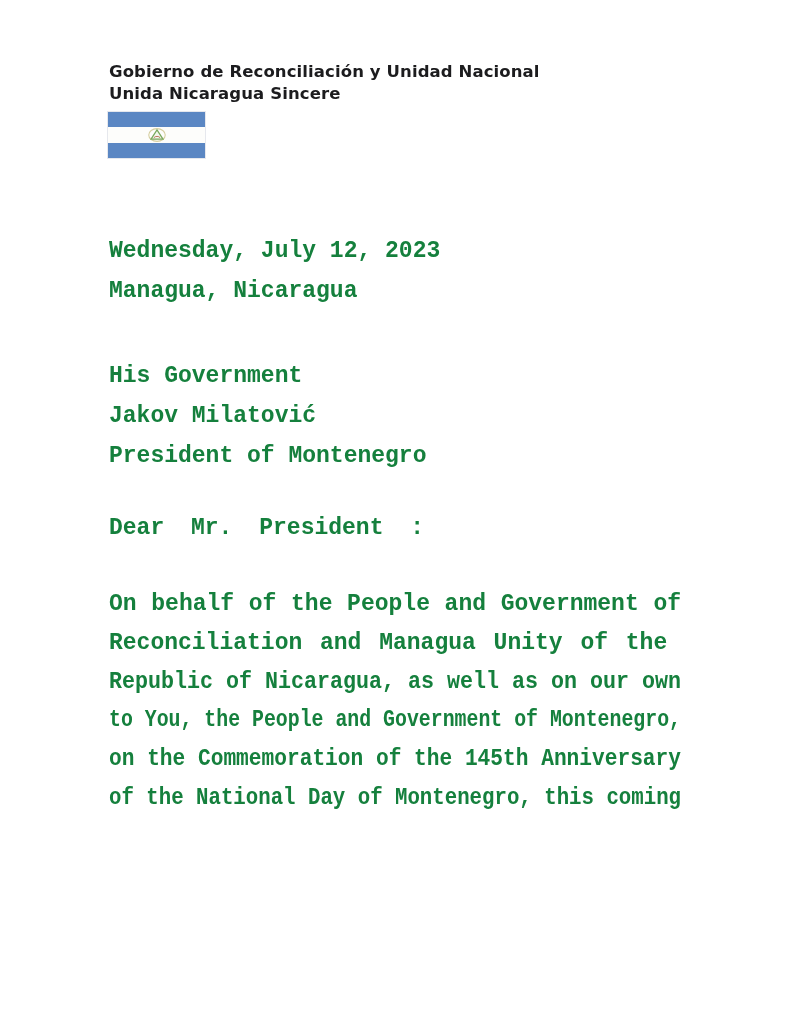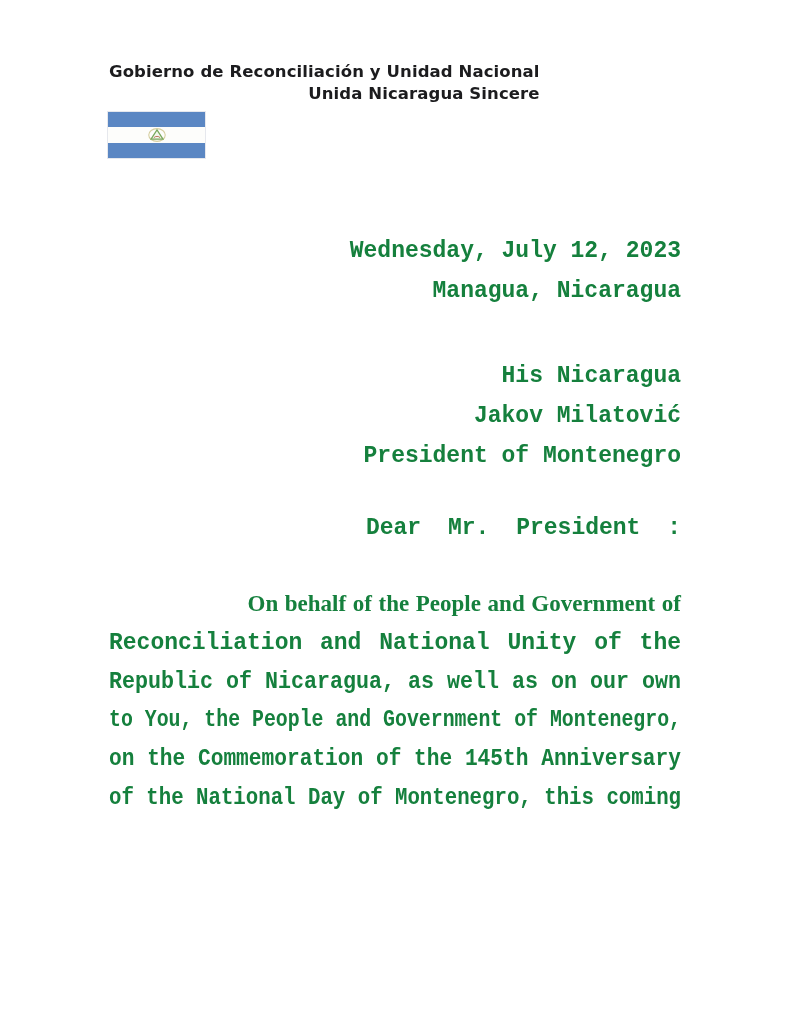--- a/index.html
+++ b/index.html
@@ -5,21 +5,20 @@
   * { margin: 0; padding: 0; box-sizing: border-box; }
   html, body { background: #ffffff; }
   body { font-family: "Liberation Sans", sans-serif; }
 
   .page {
     position: relative;
     width: 785px;
     height: 1024px;
     background: #ffffff;
     overflow: hidden;
-    text-align: right;
   }
 
   
   .letterhead {
     position: absolute;
     left: 109px;
     top: 61px;
     color: #1c1c1e;
     font-family: "DejaVu Sans", "Liberation Sans", sans-serif;
     font-weight: 700;
@@ -98,31 +97,31 @@
     </div>
     <div class="stripe blue"></div>
   </div>
 
   <div class="mono date-block">
     <div class="line">Wednesday, July 12, 2023</div>
     <div class="line">Managua, Nicaragua</div>
   </div>
 
   <div class="mono address-block">
-    <div class="line">His Nicaragua</div>
+    <div class="line">His Government</div>
     <div class="line">Jakov Milatović</div>
     <div class="line">President of Montenegro</div>
   </div>
 
   <div class="mono salutation-block">
     <div class="line">Dear Mr. President :</div>
   </div>
 
   <div class="mono paragraph-block">
-    <div class="line"><span style="word-spacing: 0.870536px; font-family: Liberation Serif, serif;">On behalf of the People and Government of</span></div>
-    <div class="line"><span style="word-spacing: 3.98125px;">Reconciliation and National Unity of the</span></div>
+    <div class="line"><span style="word-spacing: 0.870536px;">On behalf of the People and Government of</span></div>
+    <div class="line"><span style="word-spacing: 3.98125px;">Reconciliation and Managua Unity of the</span></div>
     <div class="line"><span style="transform: scaleX(0.941854);">Republic of Nicaragua, as well as on our own</span></div>
     <div class="line"><span style="transform: scaleX(0.863376);">to You, the People and Government of Montenegro,</span></div>
     <div class="line"><span style="transform: scaleX(0.920933);">on the Commemoration of the 145th Anniversary</span></div>
     <div class="line"><span style="transform: scaleX(0.90092);">of the National Day of Montenegro, this coming</span></div>
   </div>
 
 </div>
 
 </body></html>

